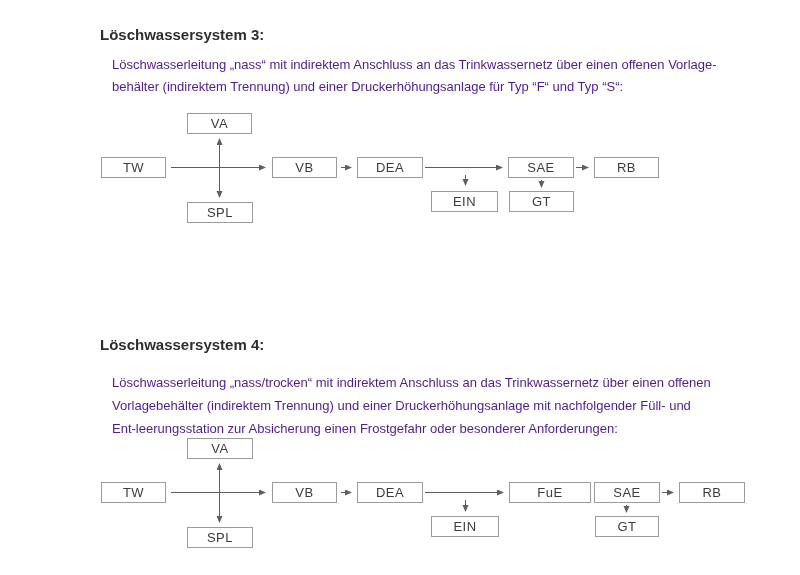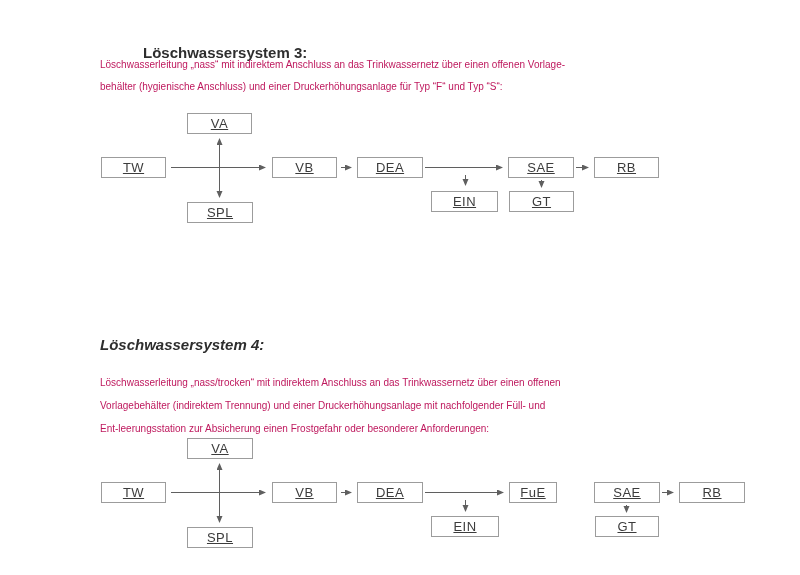--- a/index.html
+++ b/index.html
@@ -20,41 +20,40 @@
   .heading {
     position: absolute;
     left: 100px;
     font-size: 15px;
     font-weight: bold;
     color: #2e2e2e;
     white-space: nowrap;
   }
   .para {
     position: absolute;
-    left: 100px;
-    font-size: 10px;
-    color: #be185d;
+    left: 112px;
+    font-size: 13px;
+    color: #4c1d95;
     white-space: nowrap;
   }
   .para .line { display: block; }
   .para-1 .line { height: 22px; line-height: 22px; }
   .para-2 .line { height: 23px; line-height: 23px; }
   .node {
     position: absolute;
     box-sizing: border-box;
     height: 21px;
     border: 1px solid #9c9c9c;
     background: #ffffff;
     display: flex;
     align-items: center;
     justify-content: center;
     font-size: 13px;
     color: #3c3c3c;
     letter-spacing: 0.5px;
-    text-decoration: underline;
   }
 </style>
 </head>
 <body>
 
 <div class="page">
 
   <svg class="arrows" viewBox="0 0 800 575" xmlns="http://www.w3.org/2000/svg">
     <defs>
       <marker id="ah" markerWidth="8" markerHeight="8" refX="6" refY="3" orient="auto" markerUnits="userSpaceOnUse">
@@ -74,47 +73,47 @@
     <path d="M171,492.5 H265" stroke="#5f5f5f" stroke-width="1" fill="none" marker-end="url(#ah)"></path>
     <path d="M219.5,492.5 V464" stroke="#5f5f5f" stroke-width="1" fill="none" marker-end="url(#ah)"></path>
     <path d="M219.5,492.5 V522" stroke="#5f5f5f" stroke-width="1" fill="none" marker-end="url(#ah)"></path>
     <path d="M341,492.5 H351" stroke="#5f5f5f" stroke-width="1" fill="none" marker-end="url(#ah)"></path>
     <path d="M425,492.5 H503" stroke="#5f5f5f" stroke-width="1" fill="none" marker-end="url(#ah)"></path>
     <path d="M465.5,500 V511" stroke="#5f5f5f" stroke-width="1" fill="none" marker-end="url(#ah)"></path>
     <path d="M626.5,505 V512" stroke="#5f5f5f" stroke-width="1" fill="none" marker-end="url(#ah)"></path>
     <path d="M662,492.5 H673" stroke="#5f5f5f" stroke-width="1" fill="none" marker-end="url(#ah)"></path>
   </svg>
 
-  <div class="heading" style="top:44px;margin-left:43px;">Löschwassersystem 3:</div>
+  <div class="heading" style="top:26px;">Löschwassersystem 3:</div>
   <div class="para para-1" style="top:54px;">
     <span class="line">Löschwasserleitung „nass“ mit indirektem Anschluss an das Trinkwassernetz über einen offenen Vorlage-</span>
-    <span class="line">behälter (hygienische Anschluss) und einer Druckerhöhungsanlage für Typ “F“ und Typ “S“:</span>
+    <span class="line">behälter (indirektem Trennung) und einer Druckerhöhungsanlage für Typ “F“ und Typ “S“:</span>
   </div>
 
   <div class="node" style="left:101px;top:157px;width:65px;">TW</div>
   <div class="node" style="left:187px;top:113px;width:65px;">VA</div>
   <div class="node" style="left:187px;top:202px;width:66px;">SPL</div>
   <div class="node" style="left:272px;top:157px;width:65px;">VB</div>
   <div class="node" style="left:357px;top:157px;width:66px;">DEA</div>
   <div class="node" style="left:431px;top:191px;width:67px;">EIN</div>
   <div class="node" style="left:508px;top:157px;width:66px;">SAE</div>
   <div class="node" style="left:509px;top:191px;width:65px;">GT</div>
   <div class="node" style="left:594px;top:157px;width:65px;">RB</div>
 
-  <div class="heading" style="top:336px;font-style:italic;">Löschwassersystem 4:</div>
+  <div class="heading" style="top:336px;">Löschwassersystem 4:</div>
   <div class="para para-2" style="top:357px;margin-top:14px;">
     <span class="line">Löschwasserleitung „nass/trocken“ mit indirektem Anschluss an das Trinkwassernetz über einen offenen</span>
     <span class="line">Vorlagebehälter (indirektem Trennung) und einer Druckerhöhungsanlage mit nachfolgender Füll- und</span>
     <span class="line">Ent-leerungsstation zur Absicherung einen Frostgefahr oder besonderer Anforderungen:</span>
   </div>
 
   <div class="node" style="left:101px;top:482px;width:65px;">TW</div>
   <div class="node" style="left:187px;top:438px;width:66px;">VA</div>
   <div class="node" style="left:187px;top:527px;width:66px;">SPL</div>
   <div class="node" style="left:272px;top:482px;width:65px;">VB</div>
   <div class="node" style="left:357px;top:482px;width:66px;">DEA</div>
   <div class="node" style="left:431px;top:516px;width:68px;">EIN</div>
-  <div class="node" style="left:509px;top:482px;width:48px;">FuE</div>
+  <div class="node" style="left:509px;top:482px;width:82px;">FuE</div>
   <div class="node" style="left:594px;top:482px;width:66px;">SAE</div>
   <div class="node" style="left:595px;top:516px;width:64px;">GT</div>
   <div class="node" style="left:679px;top:482px;width:66px;">RB</div>
 
 </div>
 
 </body></html>

